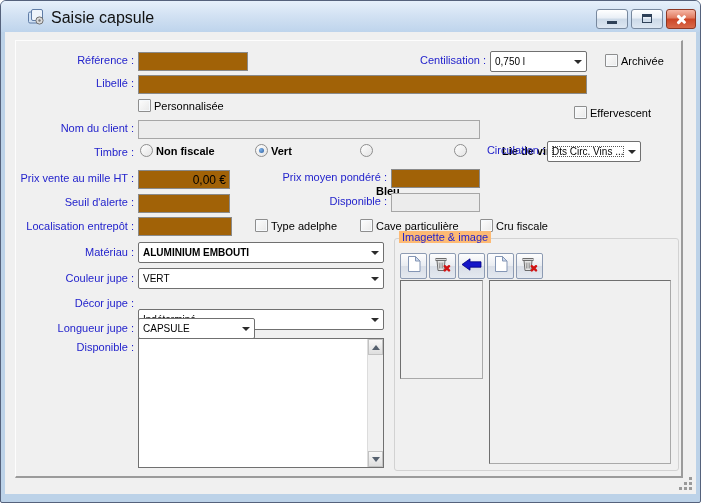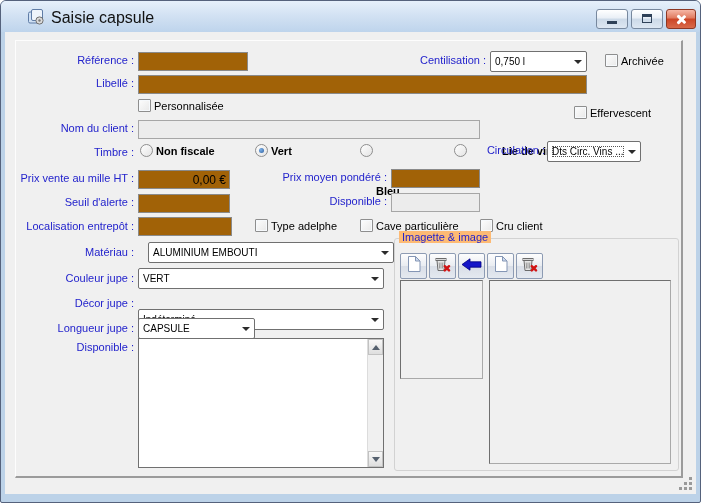--- a/index.html
+++ b/index.html
@@ -161,24 +161,24 @@
       <span class="lbl" style="left:233px;top:154px;width:138px;">Disponible :</span>
       <input class="tb disabled" style="left: 375px; top: 152px; width: 89px;" disabled="" value="">
 
       <span class="lbl" style="left:0;top:179px;width:118px;">Localisation entrepôt :</span>
       <input class="tb" style="left: 122px; top: 176px; width: 94px;" value="">
       <span class="checkbox" style="left:239px;top:178px;"></span>
       <span class="cb-label" style="left:255px;top:179px;">Type adelphe</span>
       <span class="checkbox" style="left:344px;top:178px;"></span>
       <span class="cb-label" style="left:360px;top:179px;">Cave particulière</span>
       <span class="checkbox" style="left:464px;top:178px;"></span>
-      <span class="cb-label" style="left:480px;top:179px;">Cru client</span>
+      <span class="cb-label" style="left:480px;top:179px;">Cru fiscale</span>
 
       <span class="lbl" style="left:0;top:205px;width:118px;">Matériau :</span>
-      <div class="dropdown" style="left:132px;top:201px;width:246px;">
+      <div class="dropdown" style="left:122px;top:201px;width:246px;font-weight:bold;">
         <span class="dd-text">ALUMINIUM EMBOUTI</span>
         <span class="dd-arrow"></span>
       </div>
 
       <span class="lbl" style="left:0;top:231px;width:118px;">Couleur jupe :</span>
       <div class="dropdown" style="left:122px;top:227px;width:246px;">
         <span class="dd-text">VERT</span>
         <span class="dd-arrow"></span>
       </div>
 

